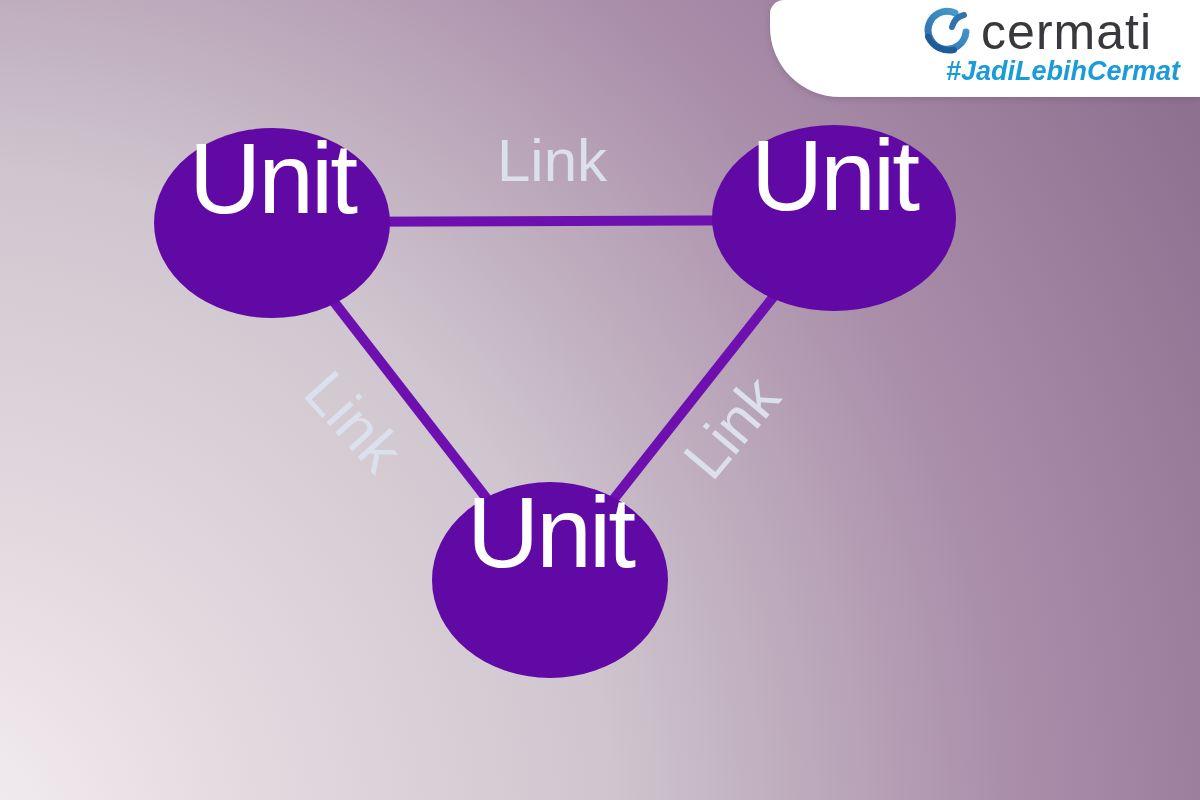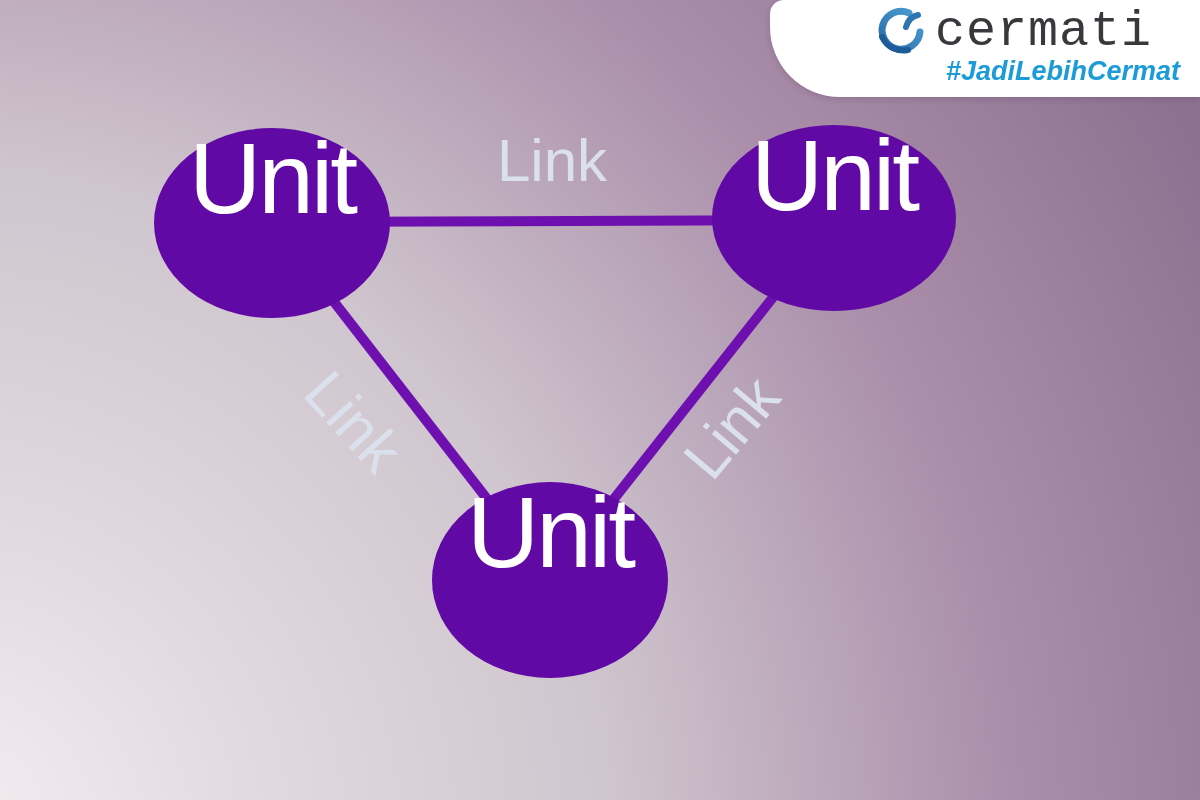--- a/index.html
+++ b/index.html
@@ -63,21 +63,20 @@
     background: #ffffff;
     border-radius: 14px 0 0 70px;
     box-shadow: 0 2px 6px rgba(60, 40, 70, 0.18);
   }
   .brand-row {
     display: flex;
     align-items: center;
     justify-content: flex-end;
     gap: 8px;
     padding: 6px 48px 0 0;
-    font-family: Liberation Mono, monospace;
   }
   .brand-wordmark {
     color: #39383c;
     font-size: 50px;
     letter-spacing: 1px;
     line-height: 1;
   }
   .brand-tagline {
     text-align: right;
     padding-right: 20px;

